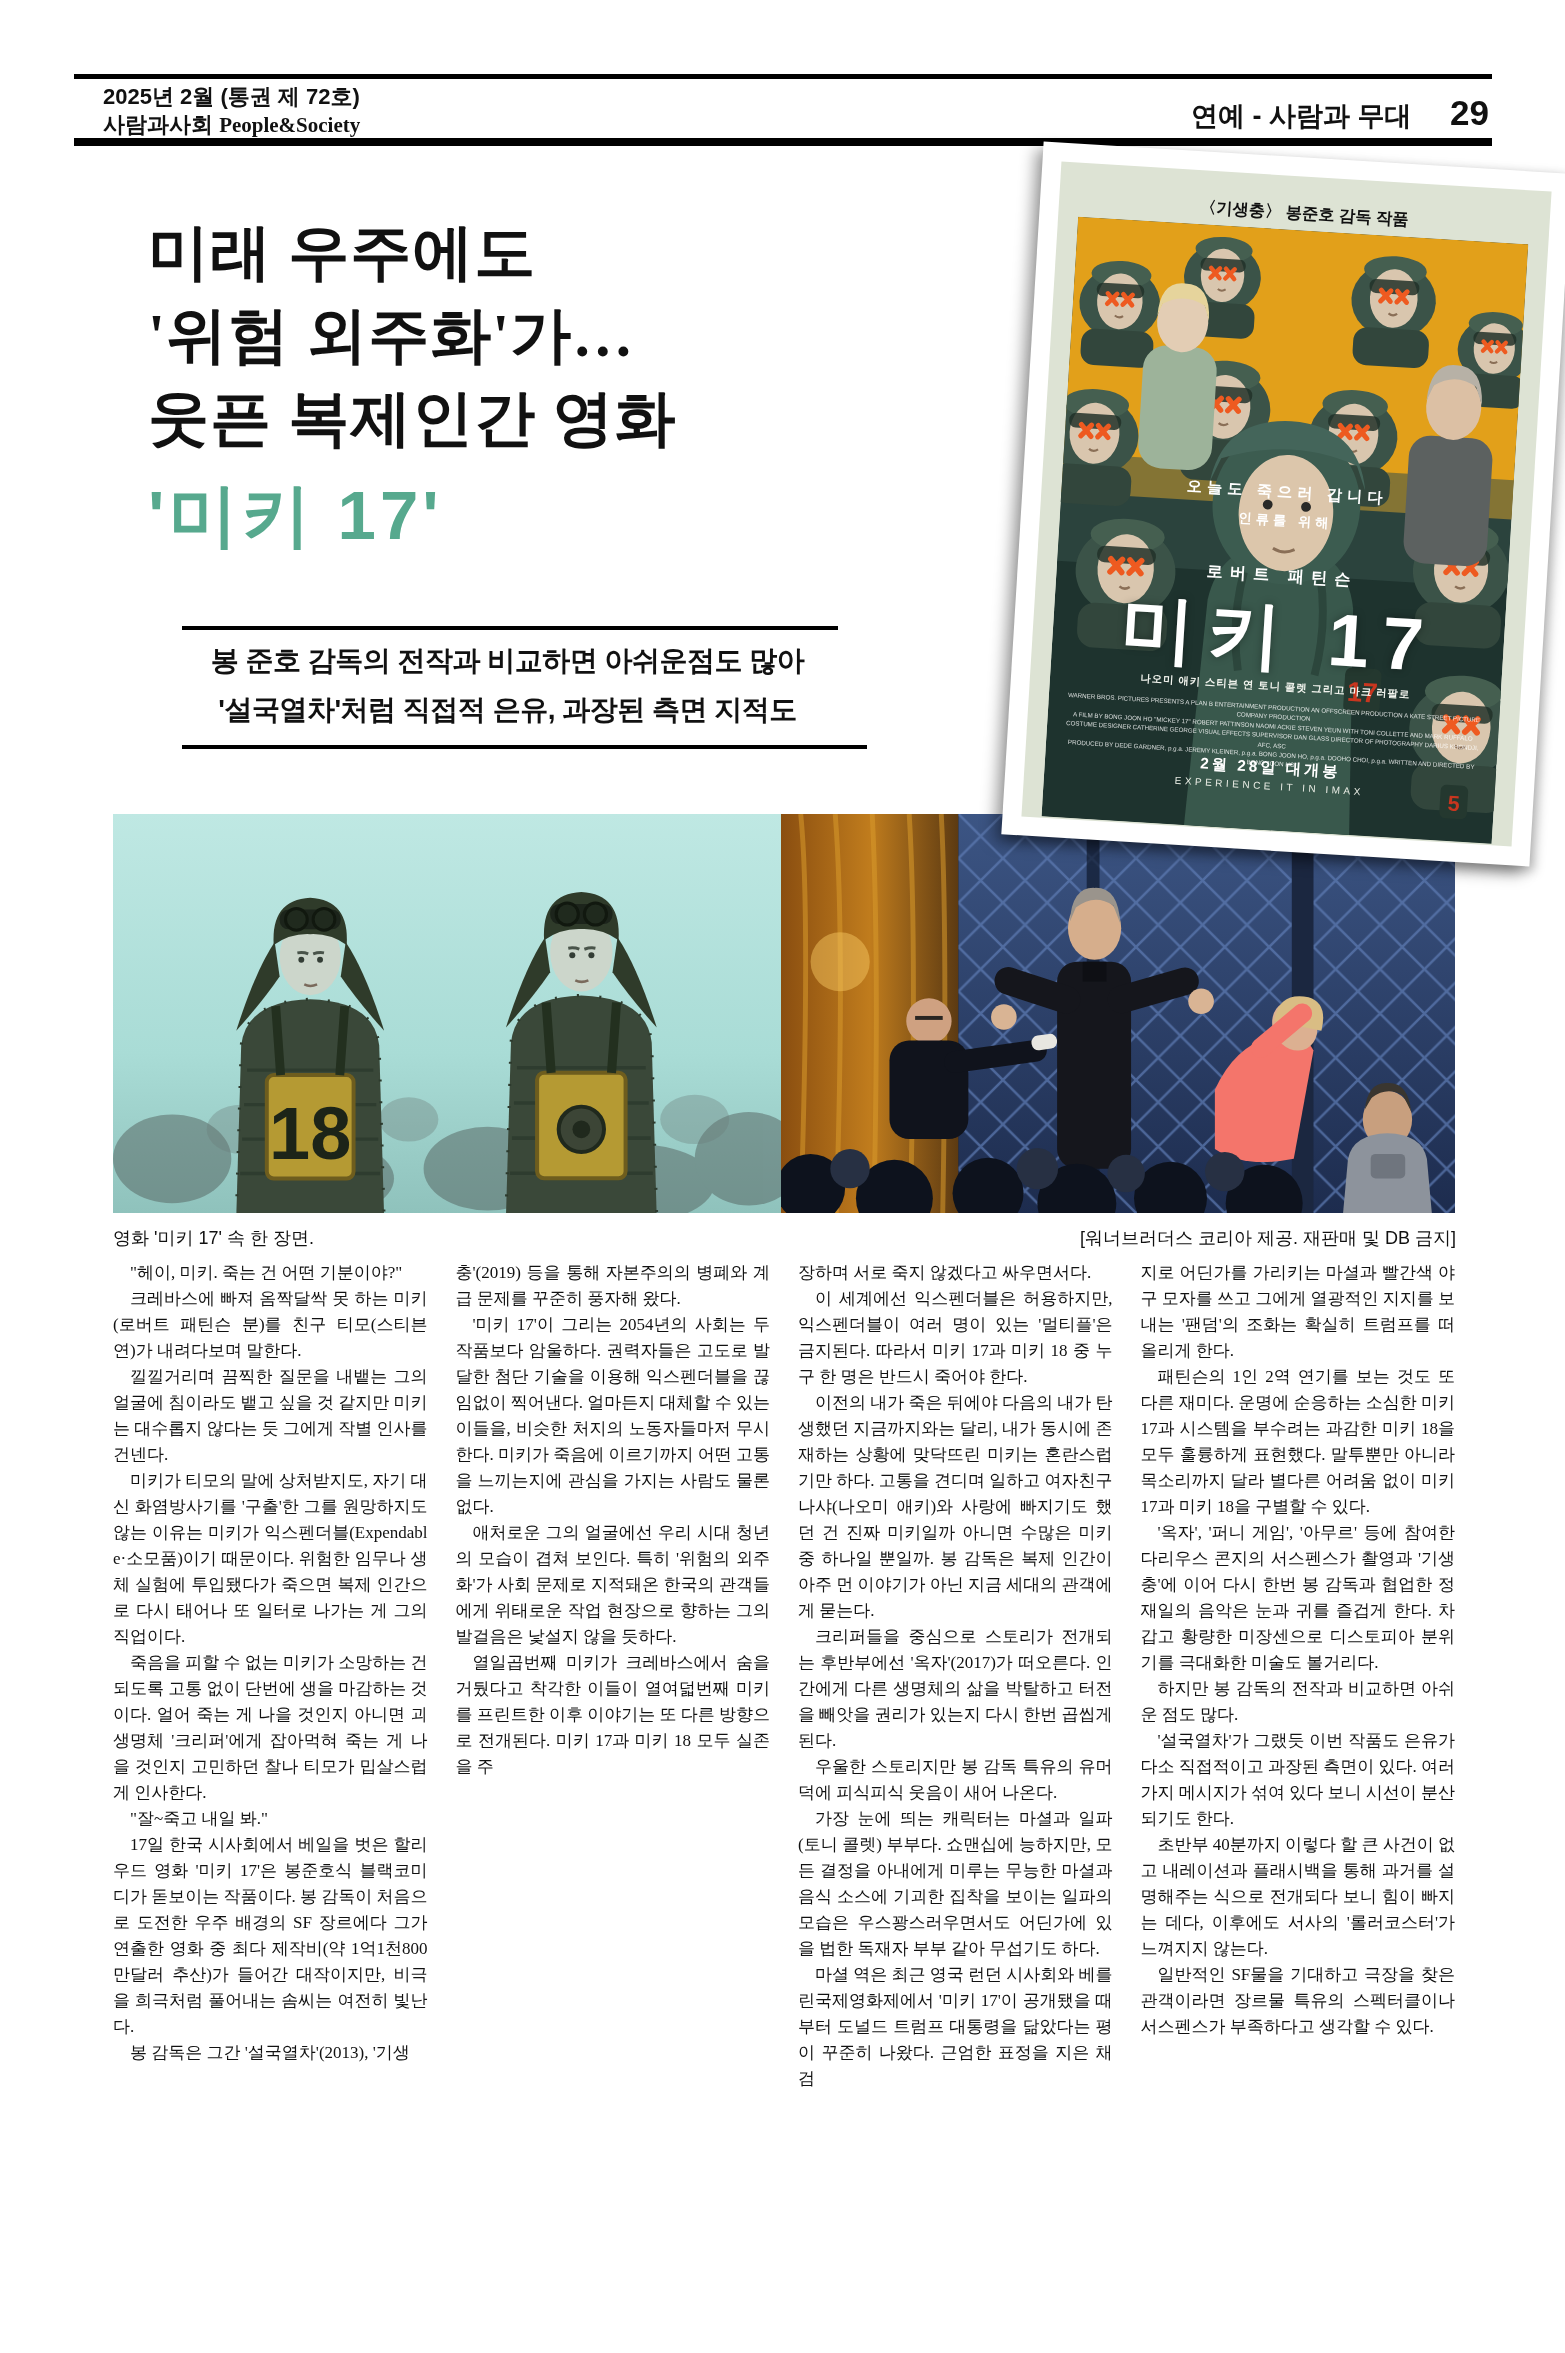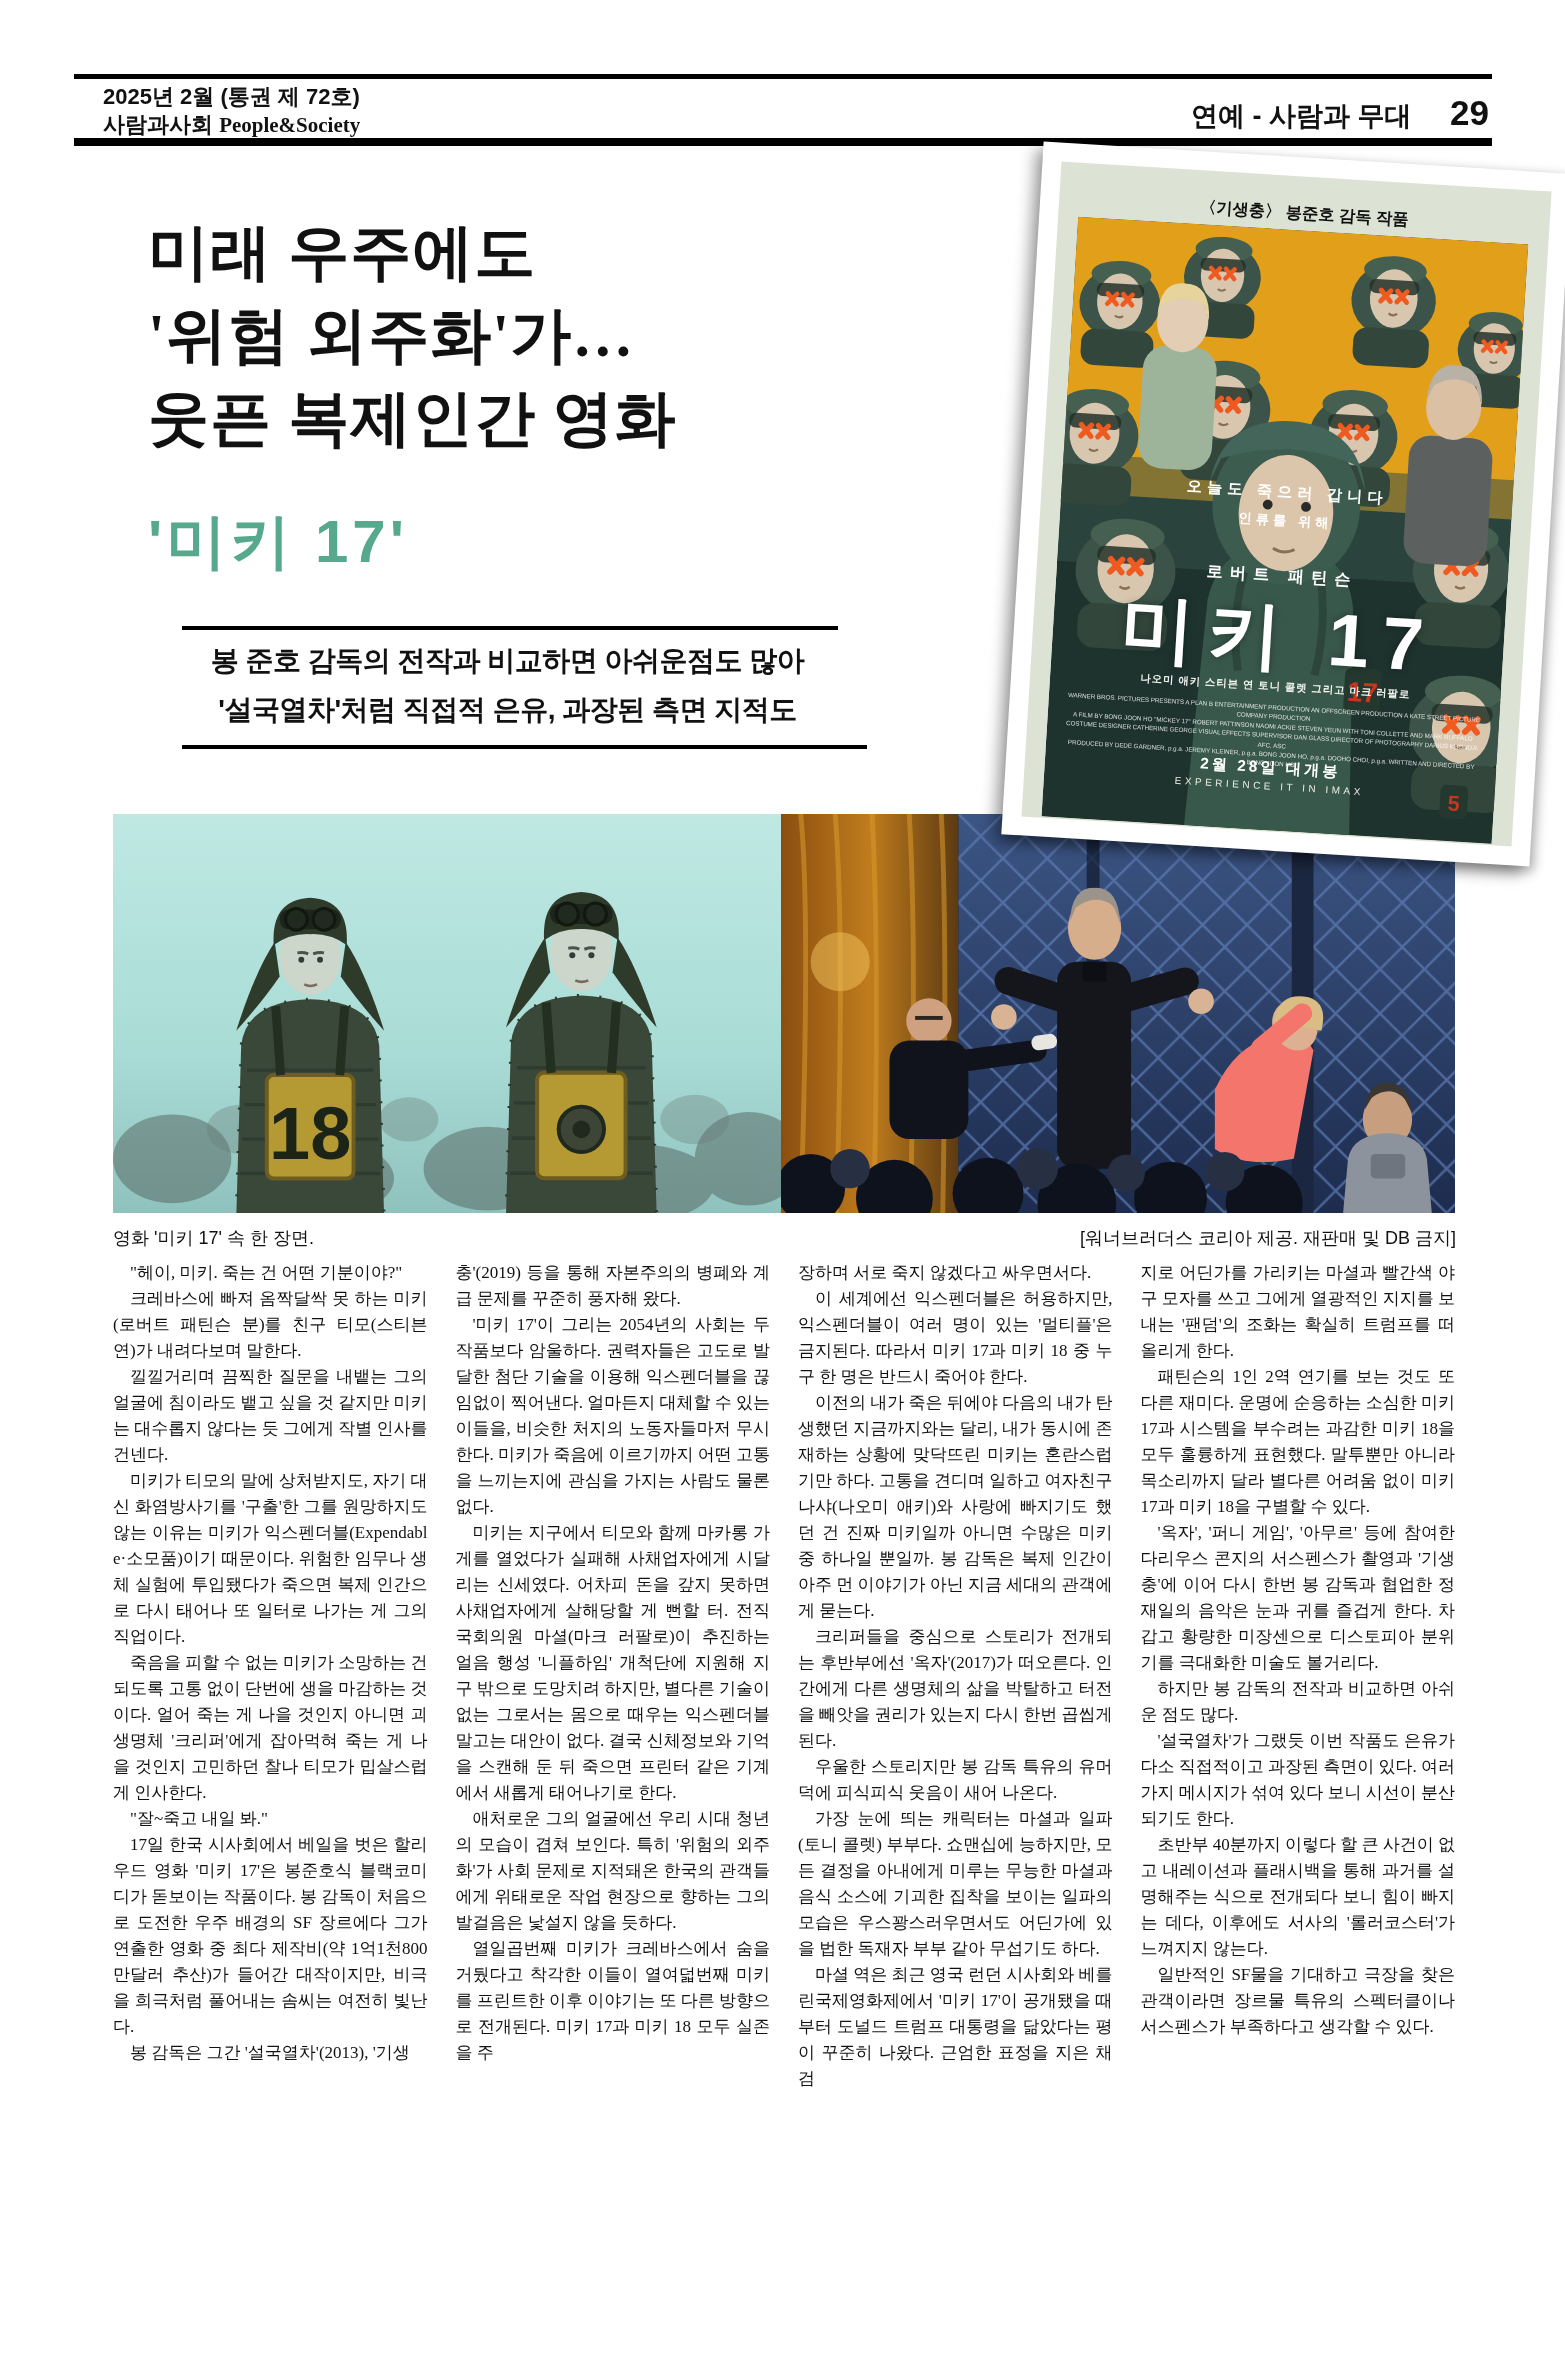--- a/index.html
+++ b/index.html
@@ -11,21 +11,21 @@
 
   
   .hdr-left{left:103px;top:83px;line-height:28px;font-weight:bold;font-size:22px;}
   .hdr-left .en{font-family:"Liberation Serif","DejaVu Serif",serif;font-weight:bold;font-size:21px;}
   .hdr-right{right:77px;top:93px;font-weight:bold;font-size:27px;white-space:nowrap;}
   .hdr-right .pageno{font-size:35px;margin-left:31px;}
 
   
   .headline{left:148px;top:211px;width:769px;text-align:left;font-weight:bold;}
   .headline .hl{font-size:61px;line-height:83px;letter-spacing:1px;}
-  .headline .movie{margin-top:32px;font-size:60px;line-height:99px;letter-spacing:4px;font-weight:bold;}
+  .headline .movie{margin-top:6px;font-size:69px;line-height:99px;letter-spacing:4px;font-weight:bold;}
 
   .subhead{left:123px;top:636px;width:769px;text-align:center;font-weight:bold;font-size:28px;line-height:49px;letter-spacing:-0.5px;}
 
   
   .poster{left:1022px;top:157px;width:529px;height:694px;background:#fff;
           transform:rotate(3.5deg);transform-origin:50% 50%;
           box-shadow:-7px 8px 15px rgba(0,0,0,.38), 5px 5px 11px rgba(0,0,0,.25);
           padding:19px;box-sizing:border-box;z-index:6;}
   .poster-inner{position:relative;width:100%;height:100%;background:#dde3d4;overflow:hidden;}
   .p-tagline{left:0;top:26px;width:100%;text-align:center;font-weight:bold;font-size:16.3px;color:#101010;z-index:3;}
@@ -318,21 +318,20 @@
       <p>낄낄거리며 끔찍한 질문을 내뱉는 그의 얼굴에 침이라도 뱉고 싶을 것 같지만 미키는 대수롭지 않다는 듯 그에게 작별 인사를 건넨다.</p>
       <p>미키가 티모의 말에 상처받지도, 자기 대신 화염방사기를 '구출'한 그를 원망하지도 않는 이유는 미키가 익스펜더블(Expendable·소모품)이기 때문이다. 위험한 임무나 생체 실험에 투입됐다가 죽으면 복제 인간으로 다시 태어나 또 일터로 나가는 게 그의 직업이다.</p>
       <p>죽음을 피할 수 없는 미키가 소망하는 건 되도록 고통 없이 단번에 생을 마감하는 것이다. 얼어 죽는 게 나을 것인지 아니면 괴생명체 '크리퍼'에게 잡아먹혀 죽는 게 나을 것인지 고민하던 찰나 티모가 밉살스럽게 인사한다.</p>
       <p>"잘~죽고 내일 봐."</p>
       <p>17일 한국 시사회에서 베일을 벗은 할리우드 영화 '미키 17'은 봉준호식 블랙코미디가 돋보이는 작품이다. 봉 감독이 처음으로 도전한 우주 배경의 SF 장르에다 그가 연출한 영화 중 최다 제작비(약 1억1천800만달러 추산)가 들어간 대작이지만, 비극을 희극처럼 풀어내는 솜씨는 여전히 빛난다.</p>
       <p>봉 감독은 그간 '설국열차'(2013), '기생</p>
     </div>
     <div class="col">
       <p class="cont">충'(2019) 등을 통해 자본주의의 병폐와 계급 문제를 꾸준히 풍자해 왔다.</p>
       <p>'미키 17'이 그리는 2054년의 사회는 두 작품보다 암울하다. 권력자들은 고도로 발달한 첨단 기술을 이용해 익스펜더블을 끊임없이 찍어낸다. 얼마든지 대체할 수 있는 이들을, 비슷한 처지의 노동자들마저 무시한다. 미키가 죽음에 이르기까지 어떤 고통을 느끼는지에 관심을 가지는 사람도 물론 없다.</p>
-      <p>미키는 지구에서 티모와 함께 마카롱 가게를 열었다가 실패해 사채업자에게 시달리는 신세였다. 어차피 돈을 갚지 못하면 사채업자에게 살해당할 게 뻔할 터. 전직 국회의원 마셜(마크 러팔로)이 추진하는 얼음 행성 '니플하임' 개척단에 지원해 지구 밖으로 도망치려 하지만, 별다른 기술이 없는 그로서는 몸으로 때우는 익스펜더블 말고는 대안이 없다. 결국 신체정보와 기억을 스캔해 둔 뒤 죽으면 프린터 같은 기계에서 새롭게 태어나기로 한다.</p>
       <p>애처로운 그의 얼굴에선 우리 시대 청년의 모습이 겹쳐 보인다. 특히 '위험의 외주화'가 사회 문제로 지적돼온 한국의 관객들에게 위태로운 작업 현장으로 향하는 그의 발걸음은 낯설지 않을 듯하다.</p>
       <p>열일곱번째 미키가 크레바스에서 숨을 거뒀다고 착각한 이들이 열여덟번째 미키를 프린트한 이후 이야기는 또 다른 방향으로 전개된다. 미키 17과 미키 18 모두 실존을 주</p>
     </div>
     <div class="col">
       <p class="cont">장하며 서로 죽지 않겠다고 싸우면서다.</p>
       <p>이 세계에선 익스펜더블은 허용하지만, 익스펜더블이 여러 명이 있는 '멀티플'은 금지된다. 따라서 미키 17과 미키 18 중 누구 한 명은 반드시 죽어야 한다.</p>
       <p>이전의 내가 죽은 뒤에야 다음의 내가 탄생했던 지금까지와는 달리, 내가 동시에 존재하는 상황에 맞닥뜨린 미키는 혼란스럽기만 하다. 고통을 견디며 일하고 여자친구 나샤(나오미 애키)와 사랑에 빠지기도 했던 건 진짜 미키일까 아니면 수많은 미키 중 하나일 뿐일까. 봉 감독은 복제 인간이 아주 먼 이야기가 아닌 지금 세대의 관객에게 묻는다.</p>
       <p>크리퍼들을 중심으로 스토리가 전개되는 후반부에선 '옥자'(2017)가 떠오른다. 인간에게 다른 생명체의 삶을 박탈하고 터전을 빼앗을 권리가 있는지 다시 한번 곱씹게 된다.</p>
       <p>우울한 스토리지만 봉 감독 특유의 유머 덕에 피식피식 웃음이 새어 나온다.</p>
       <p>가장 눈에 띄는 캐릭터는 마셜과 일파(토니 콜렛) 부부다. 쇼맨십에 능하지만, 모든 결정을 아내에게 미루는 무능한 마셜과 음식 소스에 기괴한 집착을 보이는 일파의 모습은 우스꽝스러우면서도 어딘가에 있을 법한 독재자 부부 같아 무섭기도 하다.</p>

